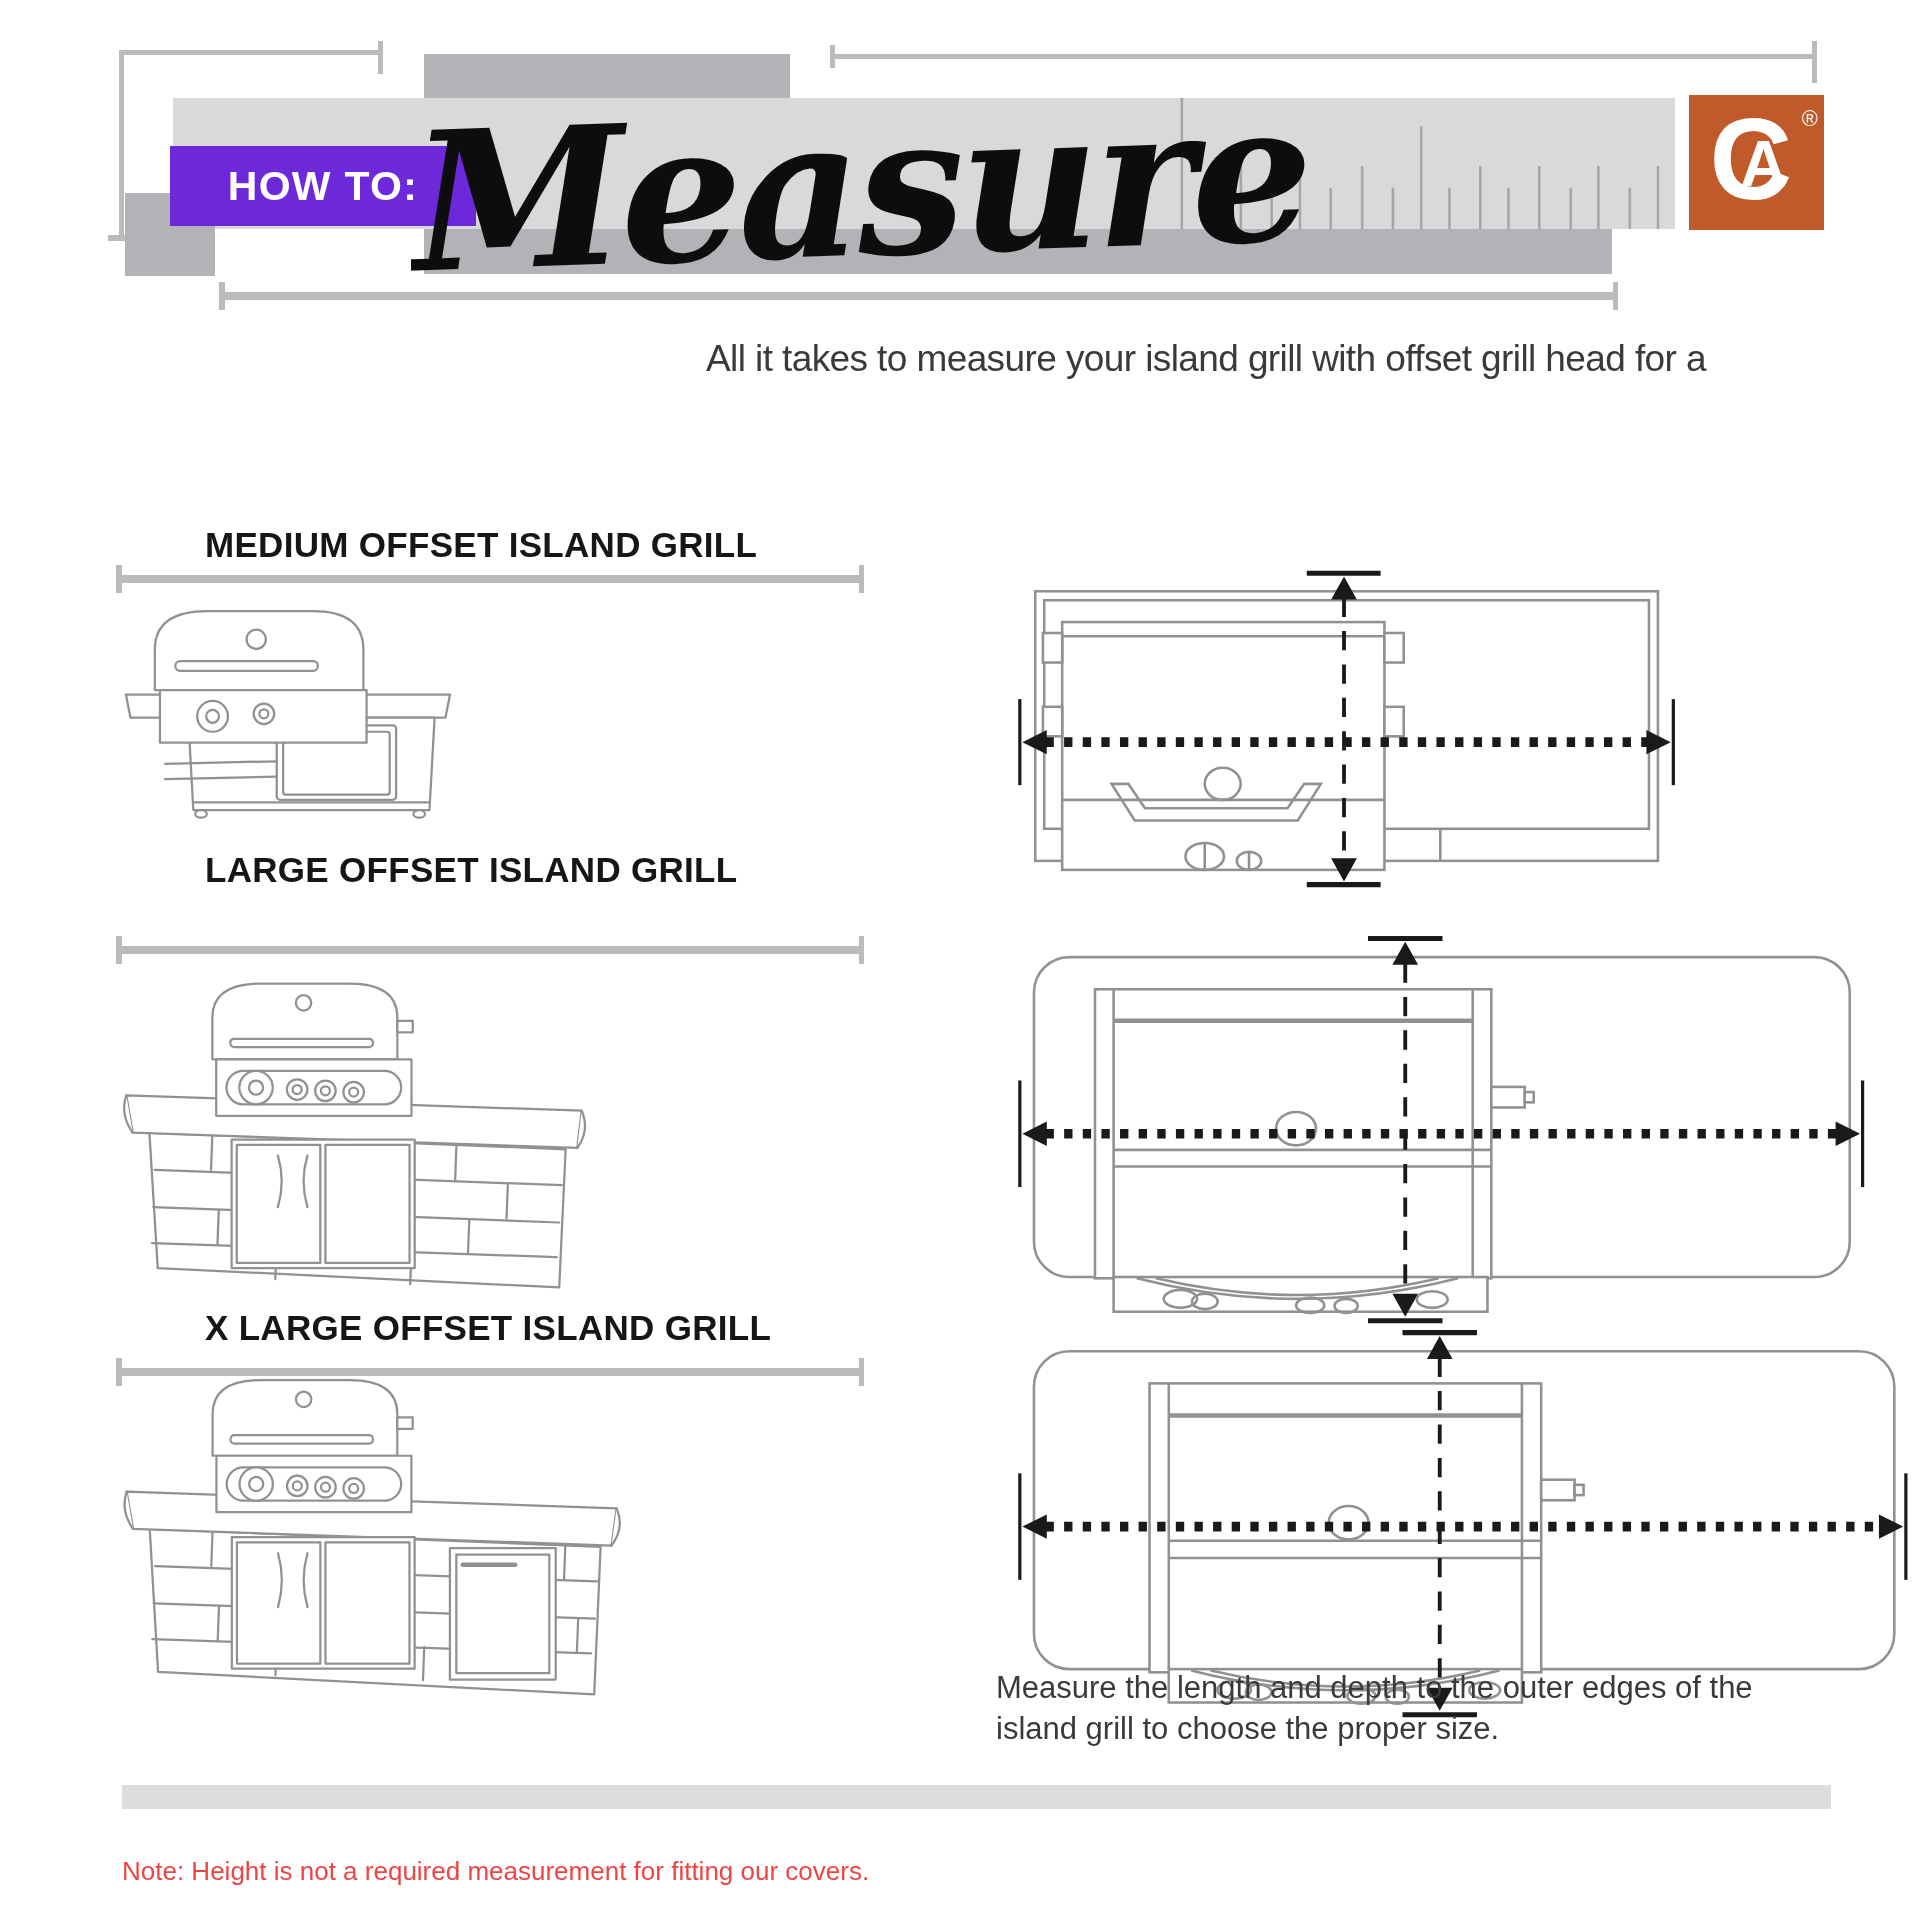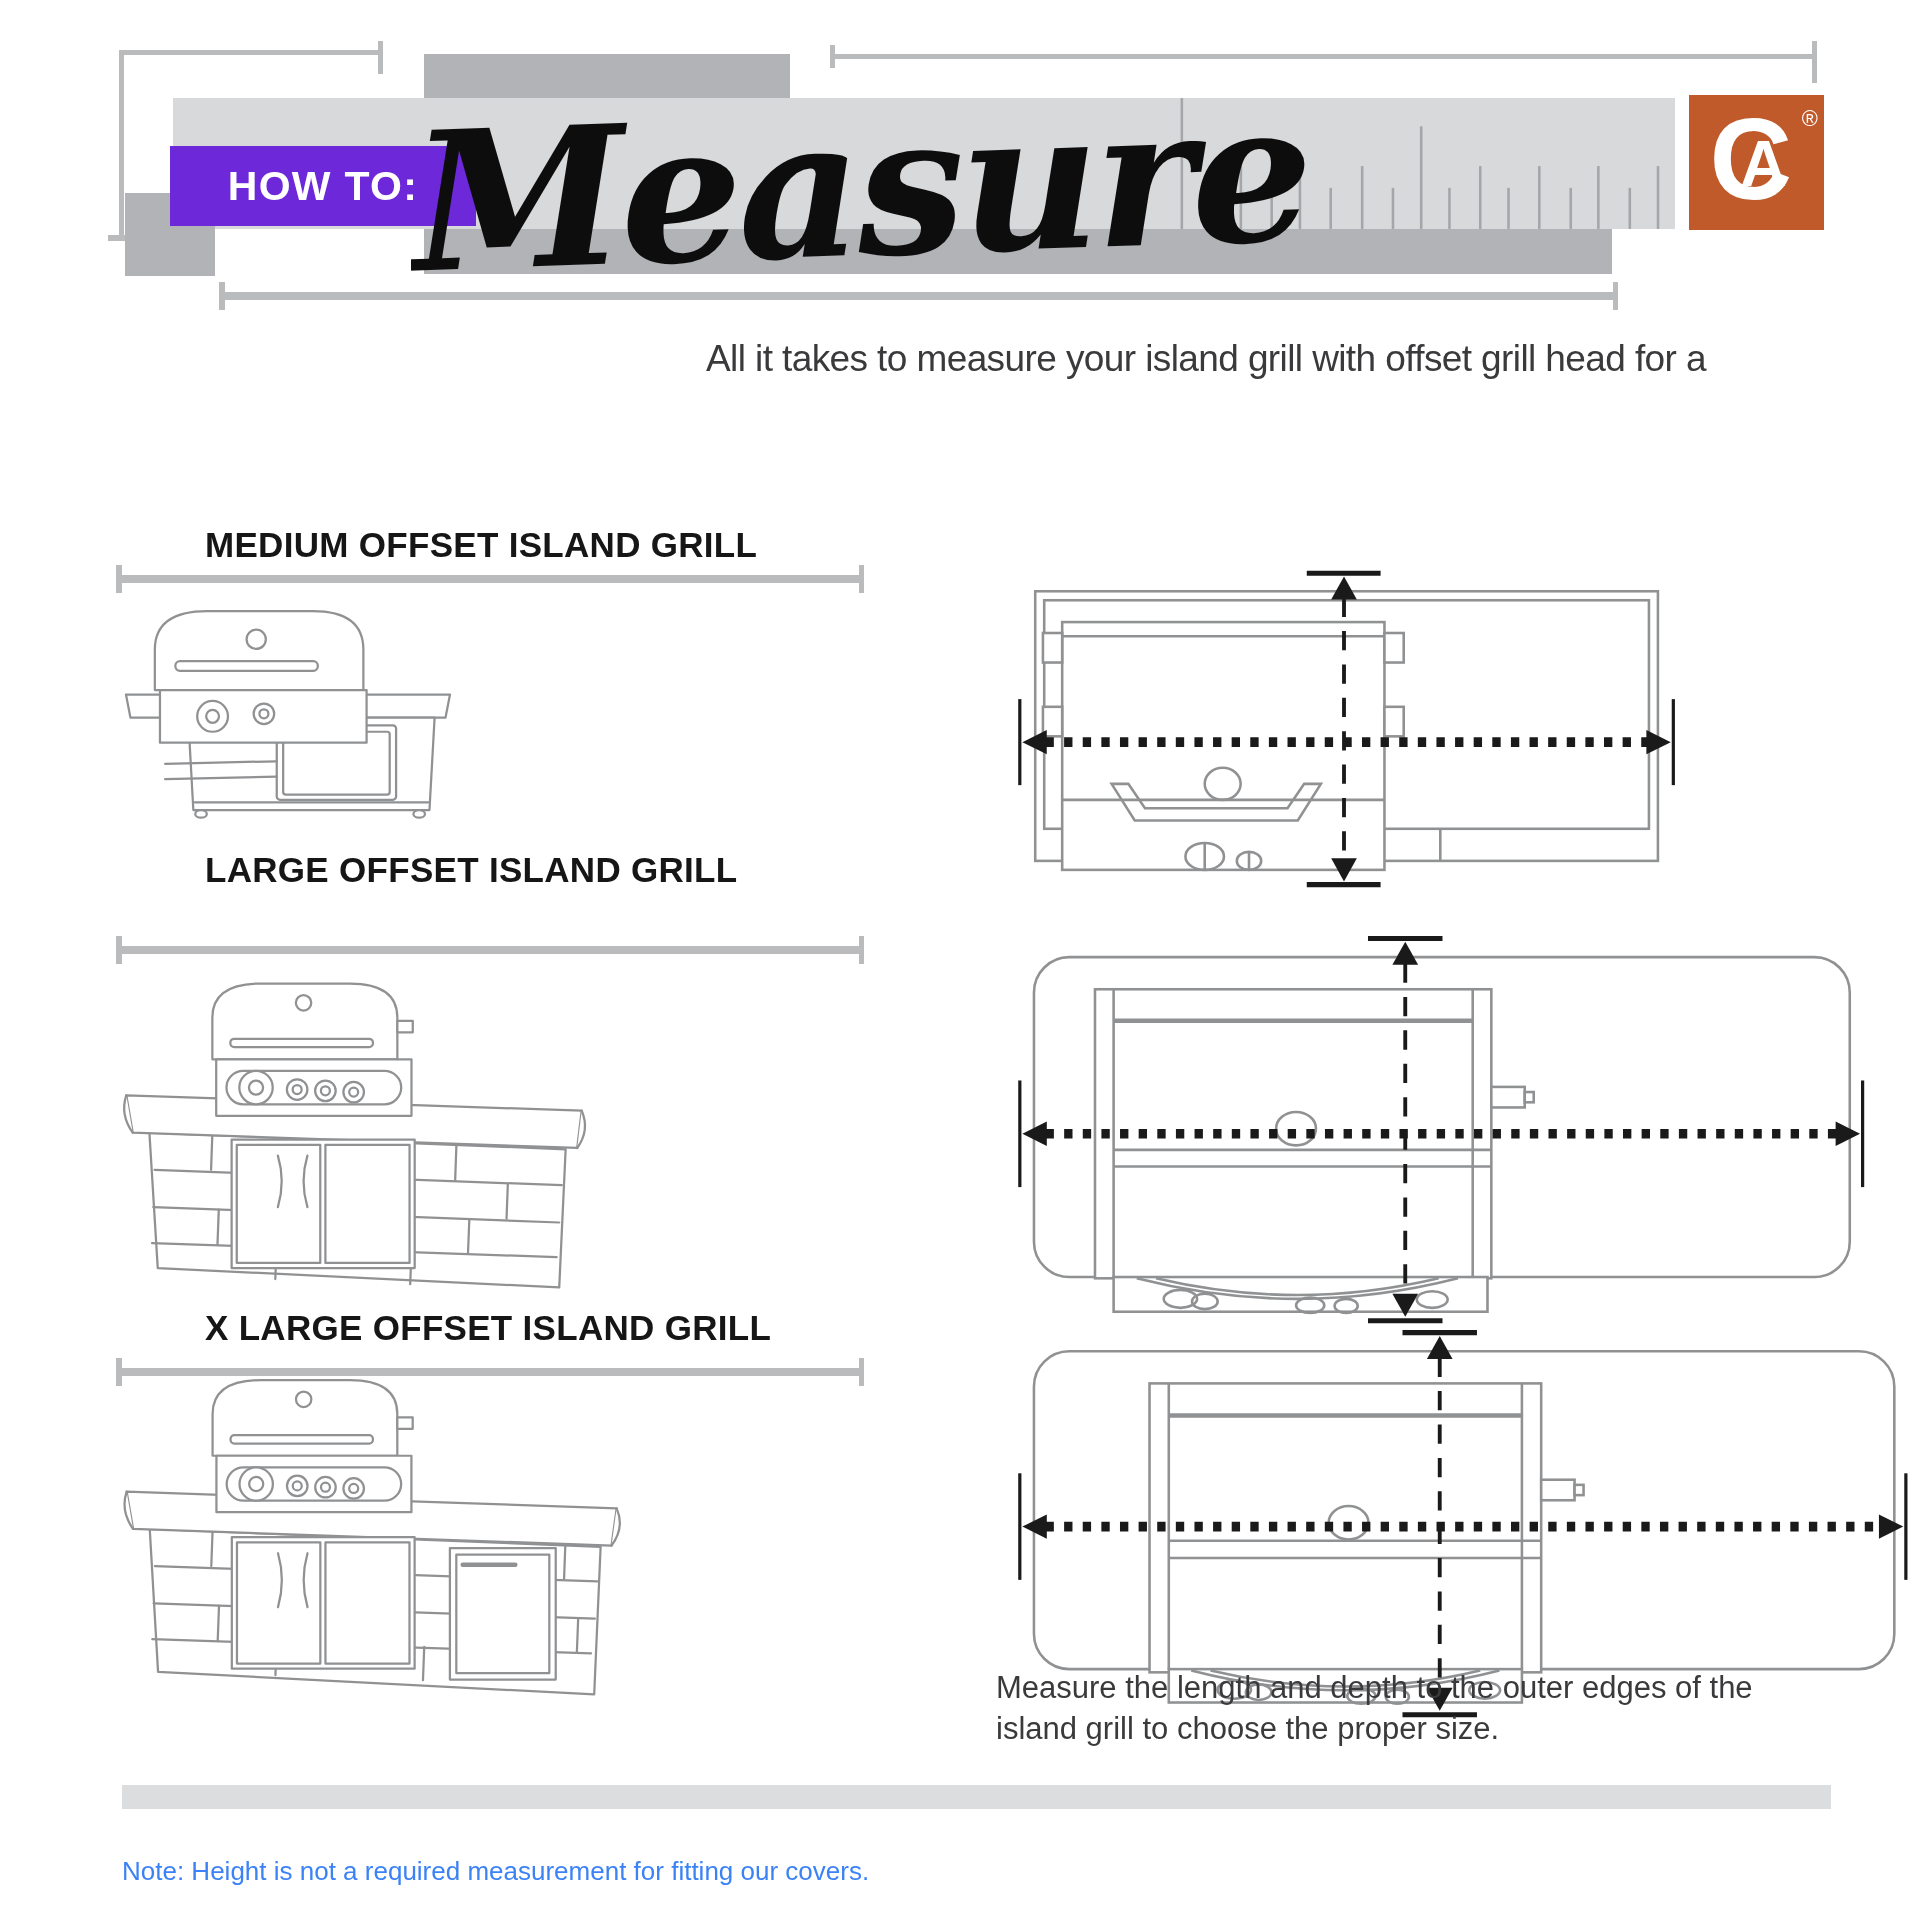--- a/index.html
+++ b/index.html
@@ -6,21 +6,21 @@
   #canvas{position:relative;width:1926px;height:1926px;background:#ffffff;overflow:hidden;
           font-family:"Liberation Sans",sans-serif;}
   .abs{position:absolute;}
   .fill{width:100%;height:100%;}
   .kicker{color:#ffffff;font-weight:bold;font-size:41px;letter-spacing:1.3px;text-align:center;line-height:80px;}
   .intro{font-size:37px;line-height:60px;color:#3a3a3c;text-align:center;letter-spacing:-0.6px;}
   .sec-head{font-size:35px;font-weight:bold;color:#161616;letter-spacing:0.3px;white-space:nowrap;text-align:right;}
   .mline{background:#b9bbbd;height:7.7px;}
   .mtick{position:absolute;width:5.1px;height:28px;background:#b9bbbd;top:-10.3px;}
   .instr{font-size:31px;line-height:41px;color:#3a3a3c;}
-  .note{font-size:26px;color:#3b82f6;}
+  .note{font-size:26px;color:#ef4444;}
   svg text{font-family:"Liberation Sans",sans-serif;}
   .script-title{font-family:"DejaVu Serif",serif;font-style:italic;font-weight:bold;}
 </style>
 </head>
 <body>
 
 <div id="canvas">
 
   <div class="abs" style="left:119px;top:50px;width:260px;height:5.1px;background:#b9bbbd;"></div>
   <div class="abs" style="left:378px;top:41px;width:5.1px;height:33px;background:#b9bbbd;"></div>

